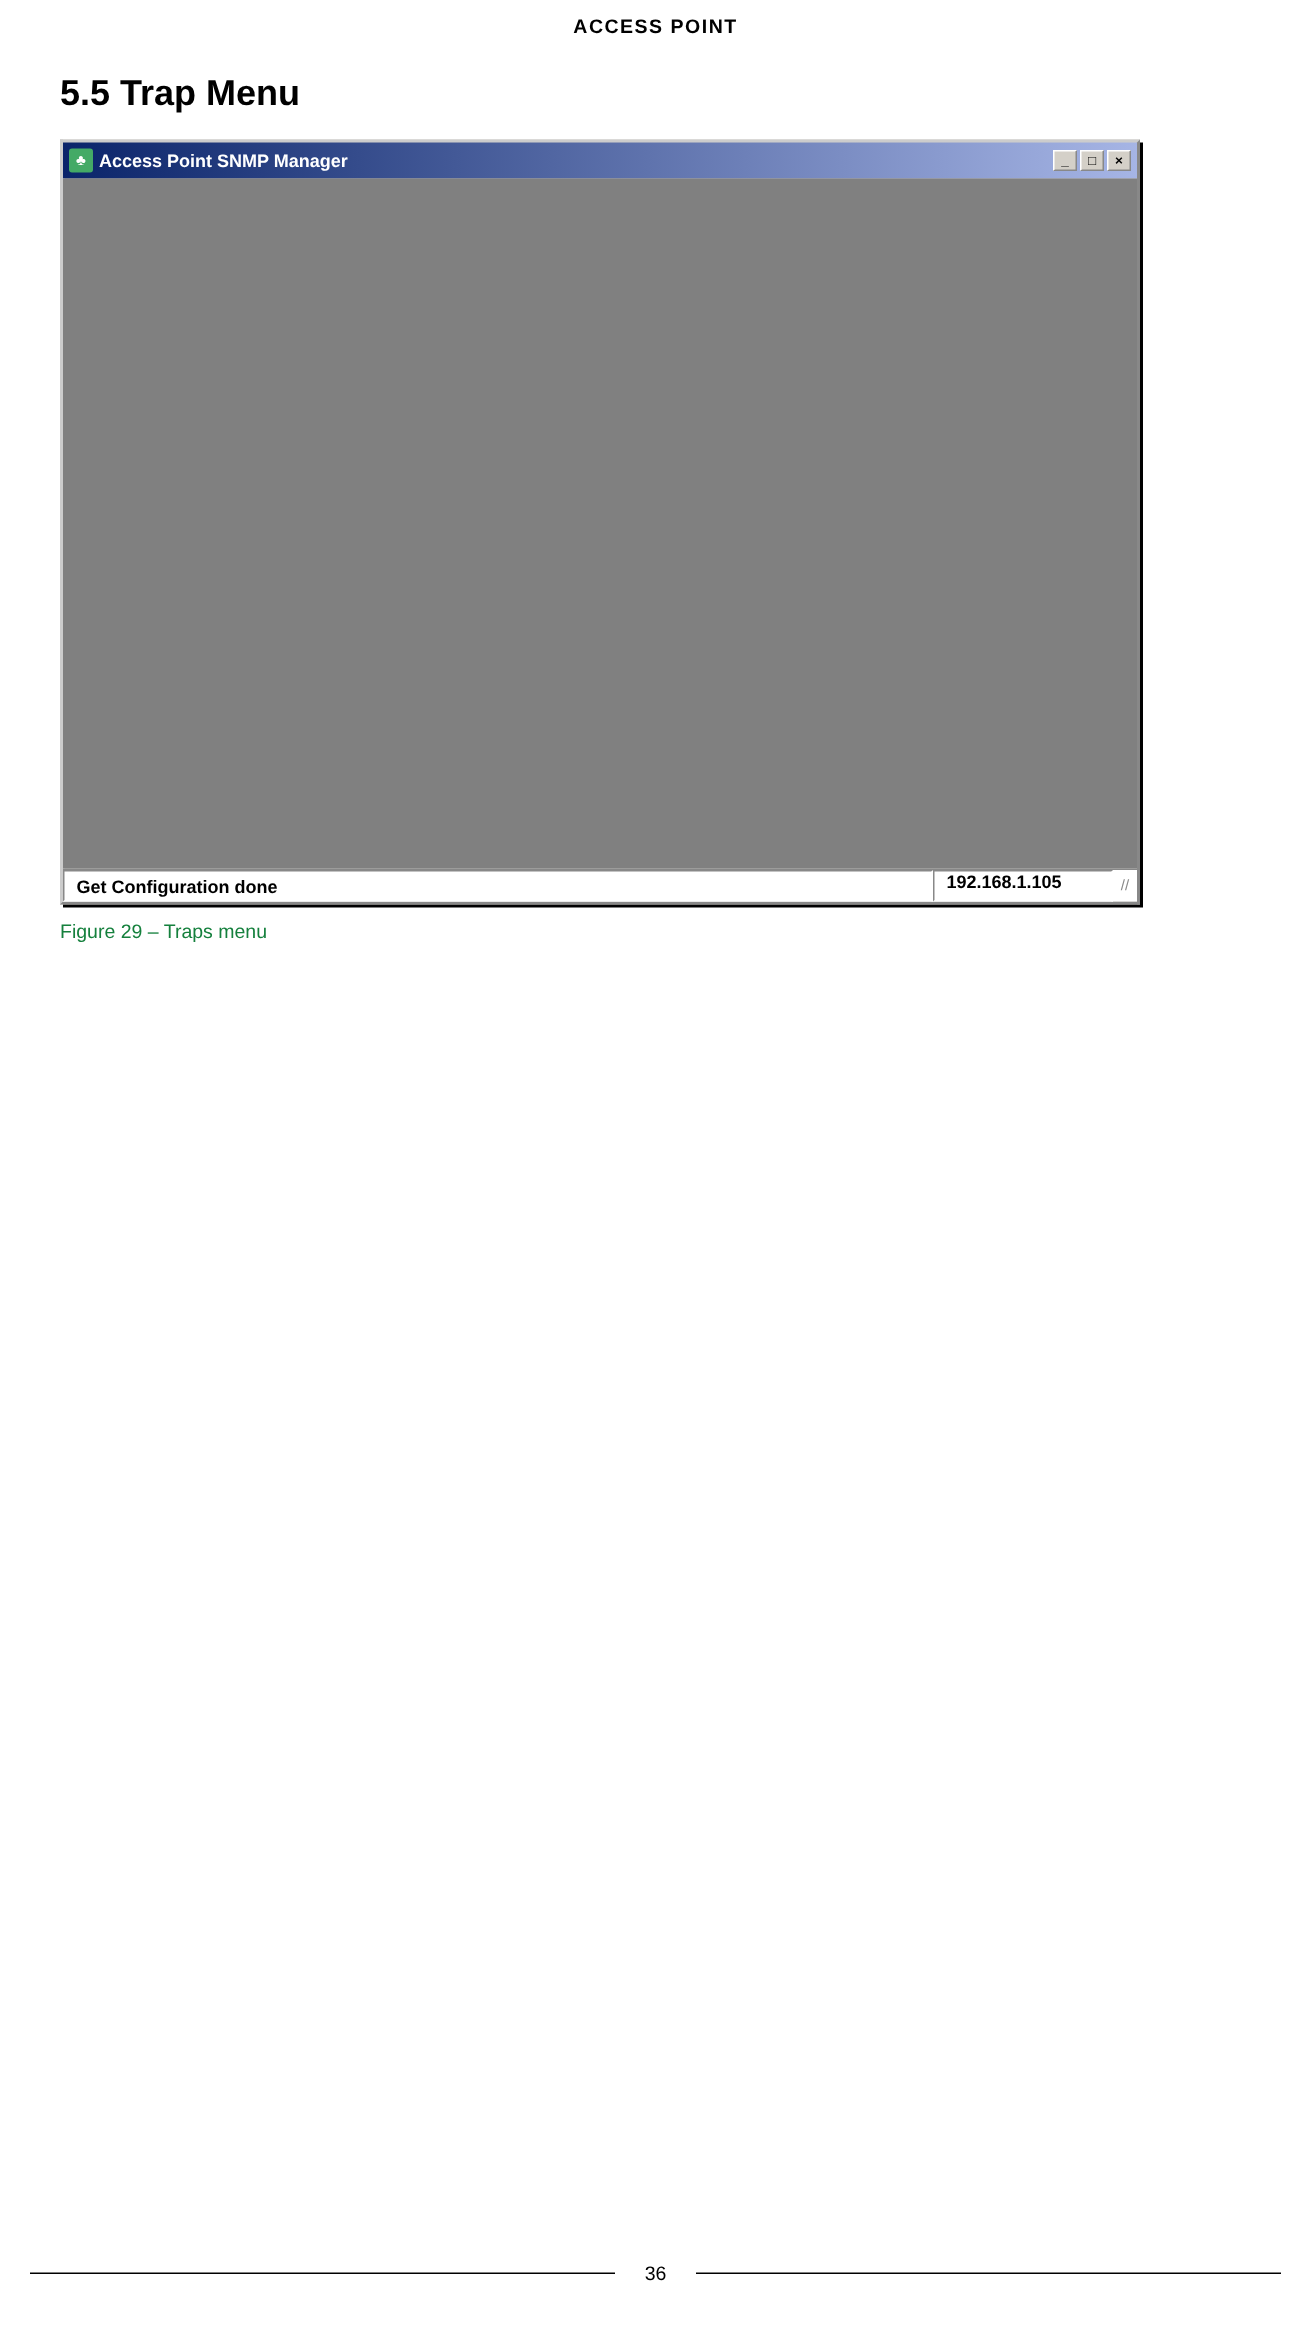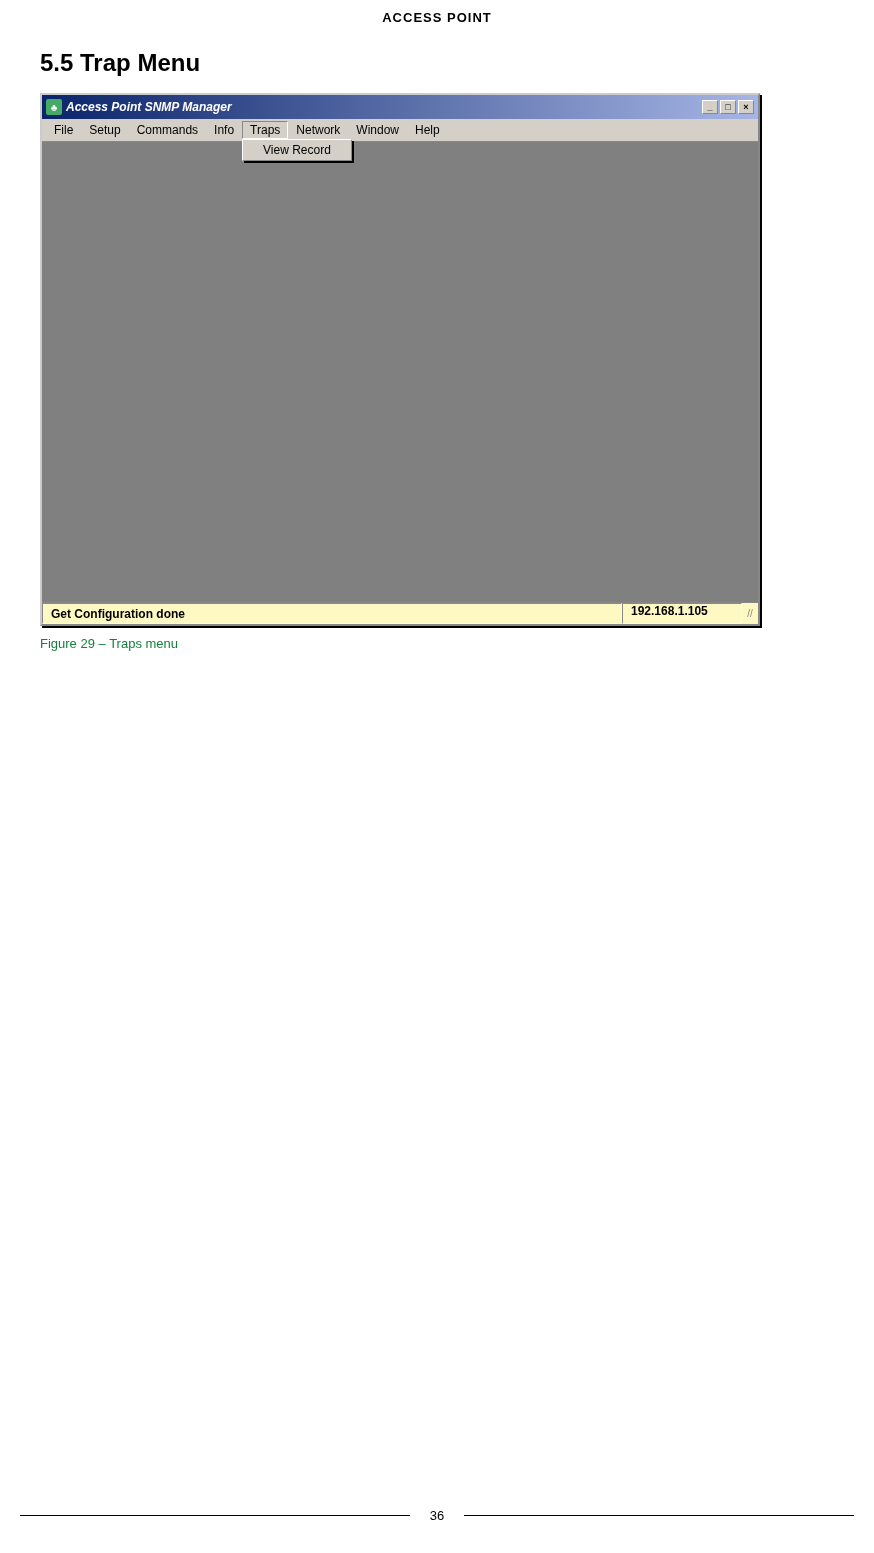--- a/index.html
+++ b/index.html
@@ -73,21 +73,20 @@
       justify-content: center;
       font-size: 10px;
       color: #fff;
       flex-shrink: 0;
     }
 
     .win-title-text {
       font-size: 12px;
       font-weight: bold;
       color: #fff;
-      font-style: italic;
     }
 
     .win-controls {
       display: flex;
       gap: 2px;
     }
 
     .win-btn {
       width: 16px;
       height: 14px;
@@ -157,21 +156,21 @@
 
     
     .win-content {
       background: #808080;
       height: 460px;
       position: relative;
     }
 
     
     .win-statusbar {
-      background: #fef9c3;
+      background: #ffffff;
       display: flex;
       align-items: center;
       justify-content: space-between;
       border-top: 1px solid #888;
       height: 22px;
     }
 
     .win-status-text {
       font-size: 12px;
       font-weight: bold;
@@ -257,37 +256,20 @@
         <div class="win-icon">♣</div>
         <span class="win-title-text">Access Point SNMP Manager</span>
       </div>
       <div class="win-controls">
         <button class="win-btn">_</button>
         <button class="win-btn">□</button>
         <button class="win-btn">×</button>
       </div>
     </div>
 
-    <div class="win-menubar">
-      <div class="win-menu-item">File</div>
-      <div class="win-menu-item">Setup</div>
-      <div class="win-menu-item">Commands</div>
-      <div class="win-menu-item">Info</div>
-
-      <div class="menu-dropdown-wrapper">
-        <div class="win-menu-item active">Traps</div>
-        <div class="menu-dropdown">
-          <div class="menu-dropdown-item">View Record</div>
-        </div>
-      </div>
-
-      <div class="win-menu-item">Network</div>
-      <div class="win-menu-item">Window</div>
-      <div class="win-menu-item">Help</div>
-    </div>
 
     <div class="win-content"></div>
 
     <div class="win-statusbar">
       <div class="win-status-text">
         <span>Get Configuration done</span>
       </div>
       <div class="win-status-ip">
         <span>192.168.1.105</span>
       </div>

